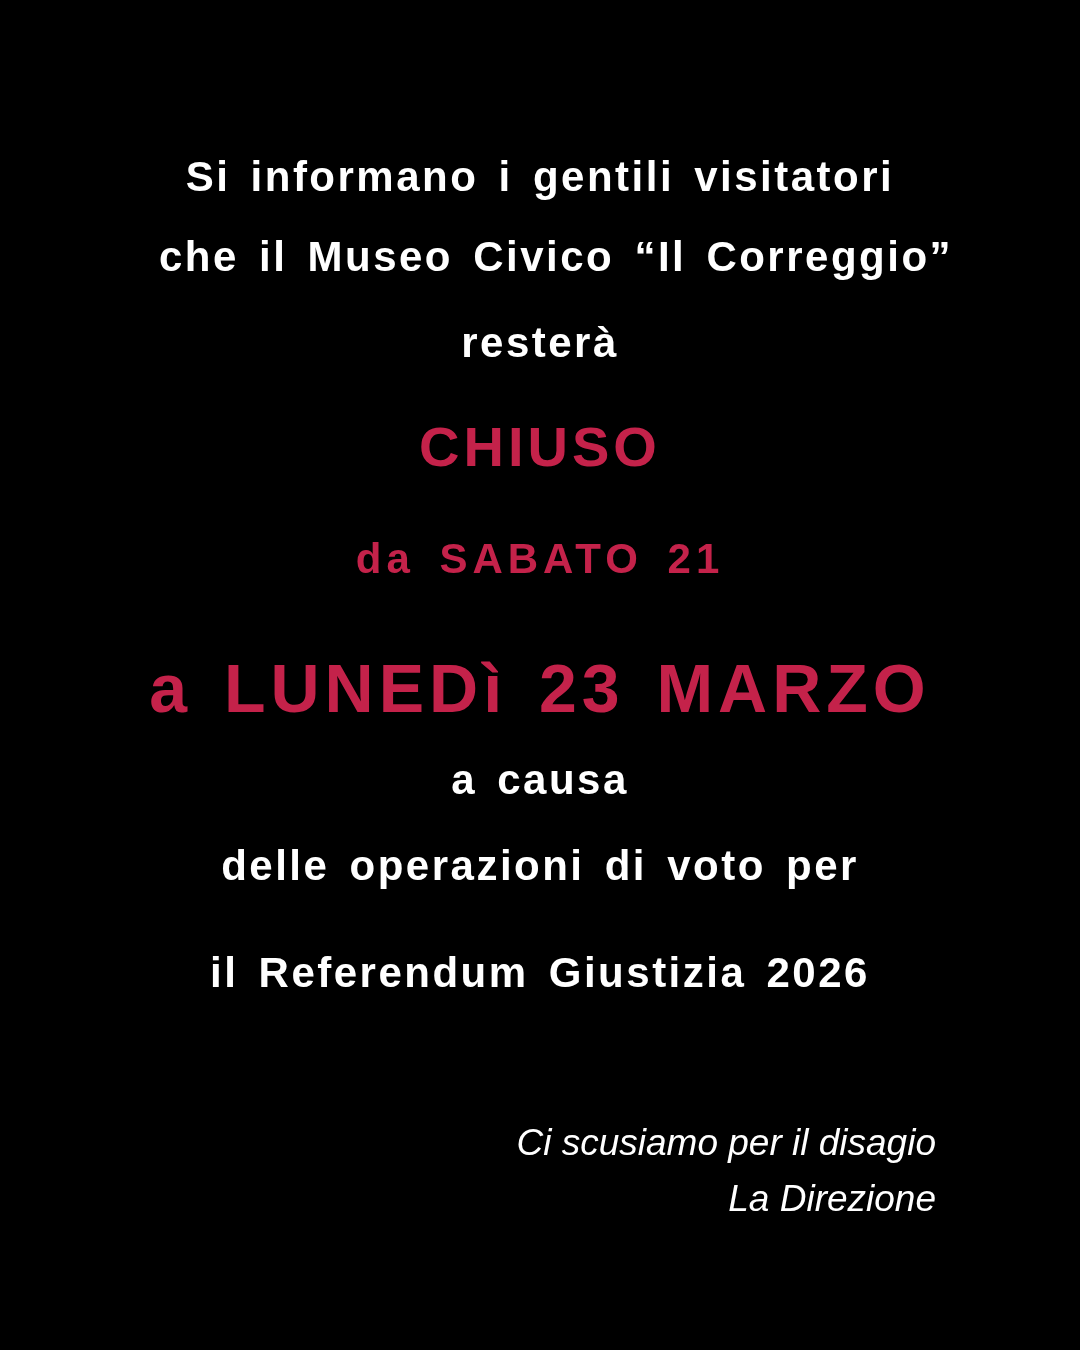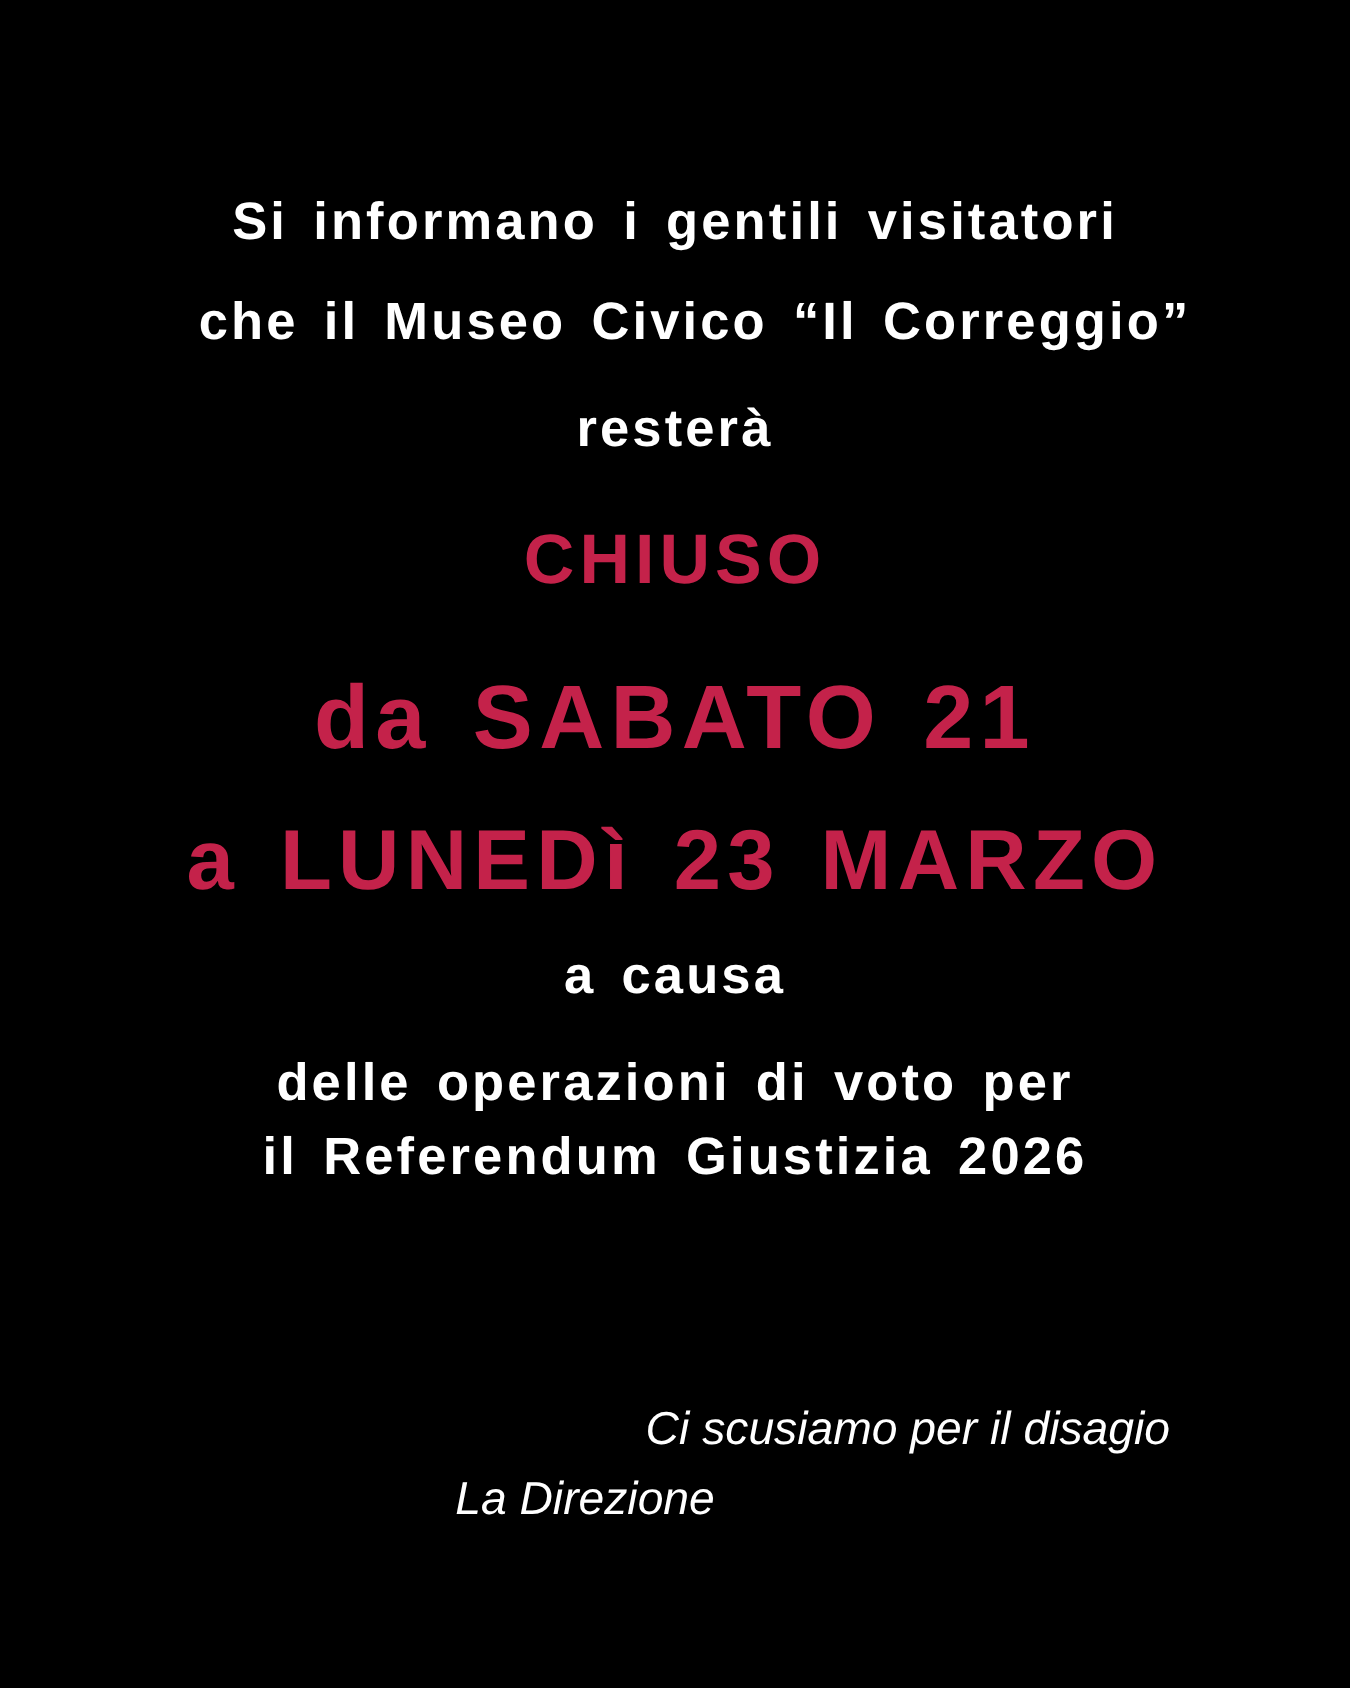--- a/index.html
+++ b/index.html
@@ -31,39 +31,39 @@
     word-spacing: 6px;
   }
   .red-line {
     color: var(--accent, #c4224a);
     font-weight: 700;
   }
   .intro-1 { top: 156px; }
   .intro-2 { top: 236px; padding-left: 32px; }
   .intro-3 { top: 322px; }
   .closed  { top: 419px; font-size: 56px; letter-spacing: 4px; }
-  .date-from { top: 538px; font-size: 72px; letter-spacing: 5px; word-spacing: 8px; }
+  .date-from { top: 538px; font-size: 42px; letter-spacing: 5px; word-spacing: 8px; }
   .date-to   { top: 654px; font-size: 68px; letter-spacing: 5px; word-spacing: 8px; }
   .reason-1 { top: 759px; }
   .reason-2 { top: 845px; }
-  .reason-3 { top: 904px; text-align: center; }
+  .reason-3 { top: 952px; text-align: center; }
   .signature-line {
     position: absolute;
     left: 0;
     right: 144px;
     text-align: right;
     line-height: 1;
     white-space: nowrap;
     color: var(--text, #ffffff);
     font-style: italic;
     font-weight: 400;
     font-size: 37px;
   }
   .apology { top: 1124px; }
-  .signoff { top: 1180px; text-align: center; }
+  .signoff { top: 1180px; }
 </style>
 </head>
 <body>
 
 <div class="poster">
 
   <div class="line white-line intro-1">Si informano i gentili visitatori</div>
 
   <div class="line white-line intro-2">che il Museo Civico “Il Correggio”</div>
 

